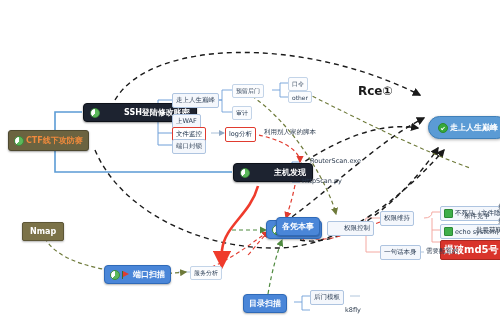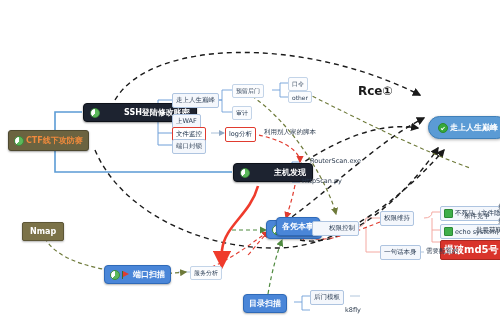--- a/index.html
+++ b/index.html
@@ -240,21 +240,21 @@
     <span>RouterScan.exe</span>
   </div>
   <div class="node n-bare" style="left:300px;top:176px;">
     <span>HttpScan.py</span>
   </div>
 
   <div class="node n-lite2" style="left:190px;top:266px;">
     <span>服务分析</span>
   </div>
 
-  <div class="node n-lite" style="left:312px;top:221px;padding-left:16px;">
+  <div class="node n-lite" style="left:327px;top:221px;padding-left:16px;">
     <span>权限控制</span>
   </div>
   <div class="node n-lite" style="left:380px;top:211px;">
     <span>权限维持</span>
   </div>
   <div class="node n-lite" style="left:380px;top:245px;">
     <span>一句话本身</span>
   </div>
 
   <div class="node n-lite" style="left:440px;top:206px;">

